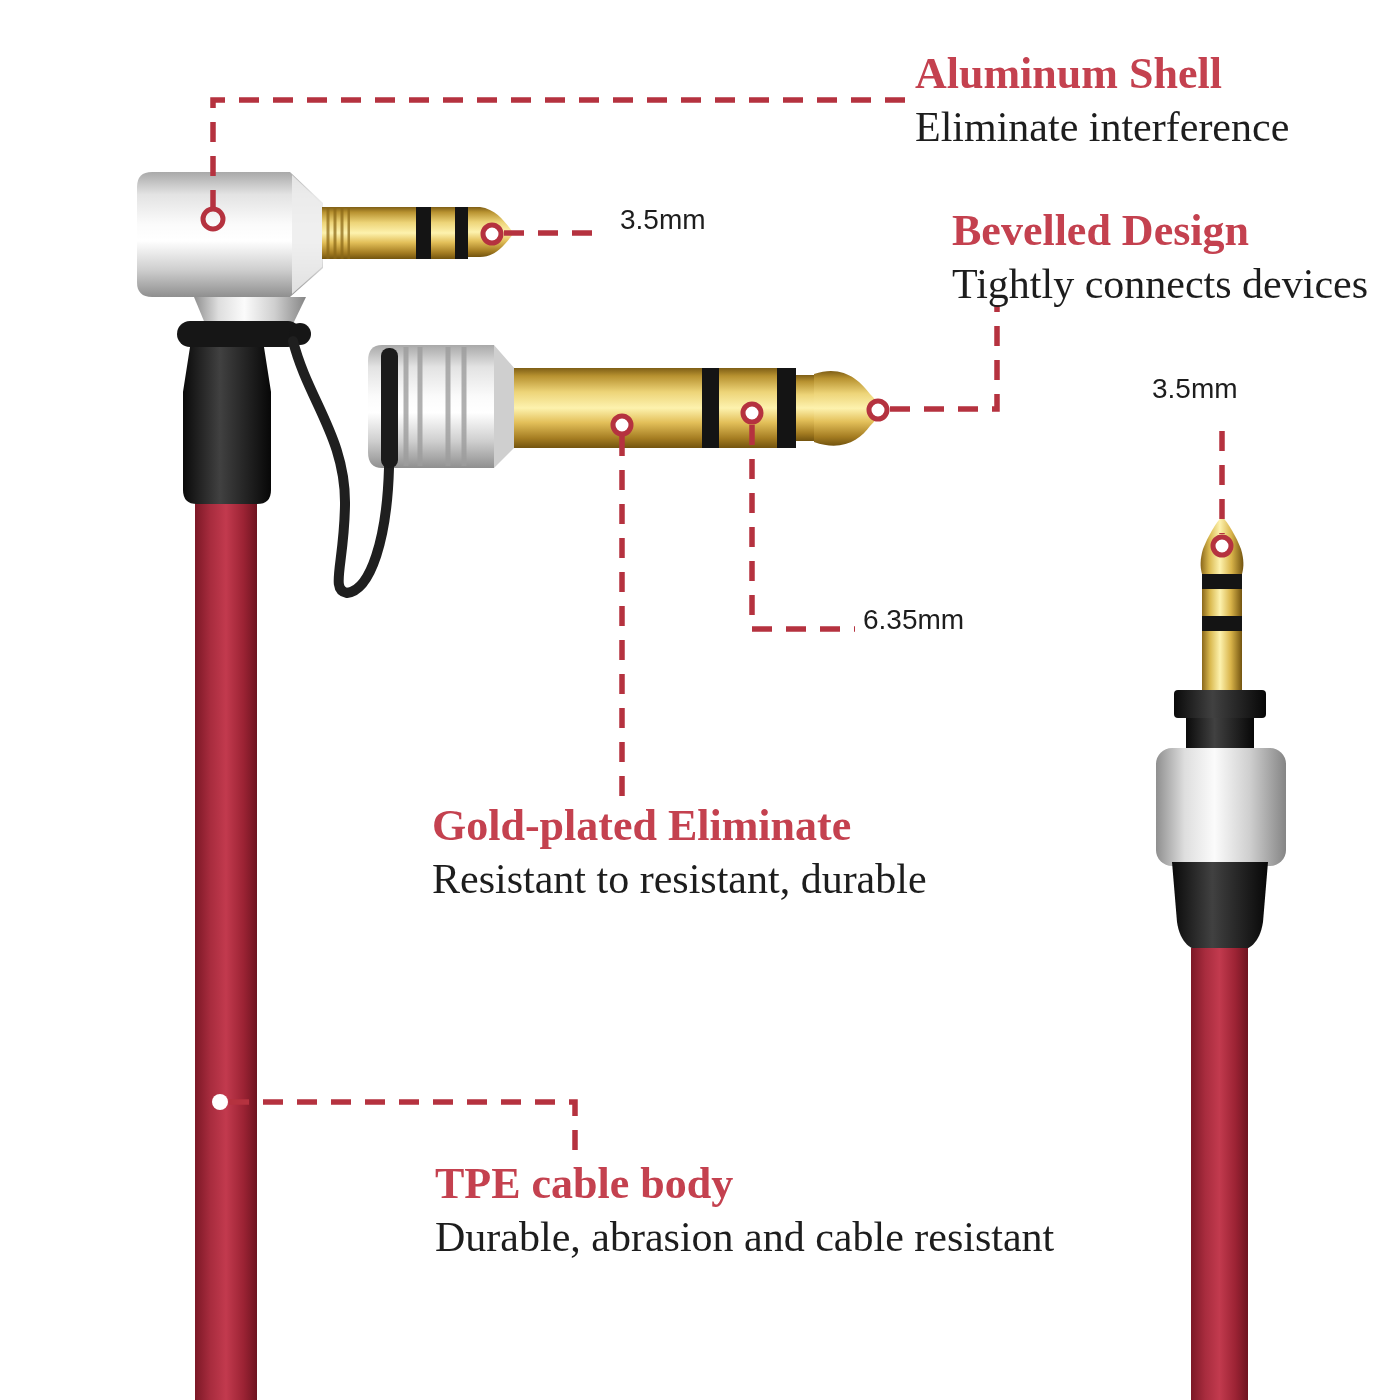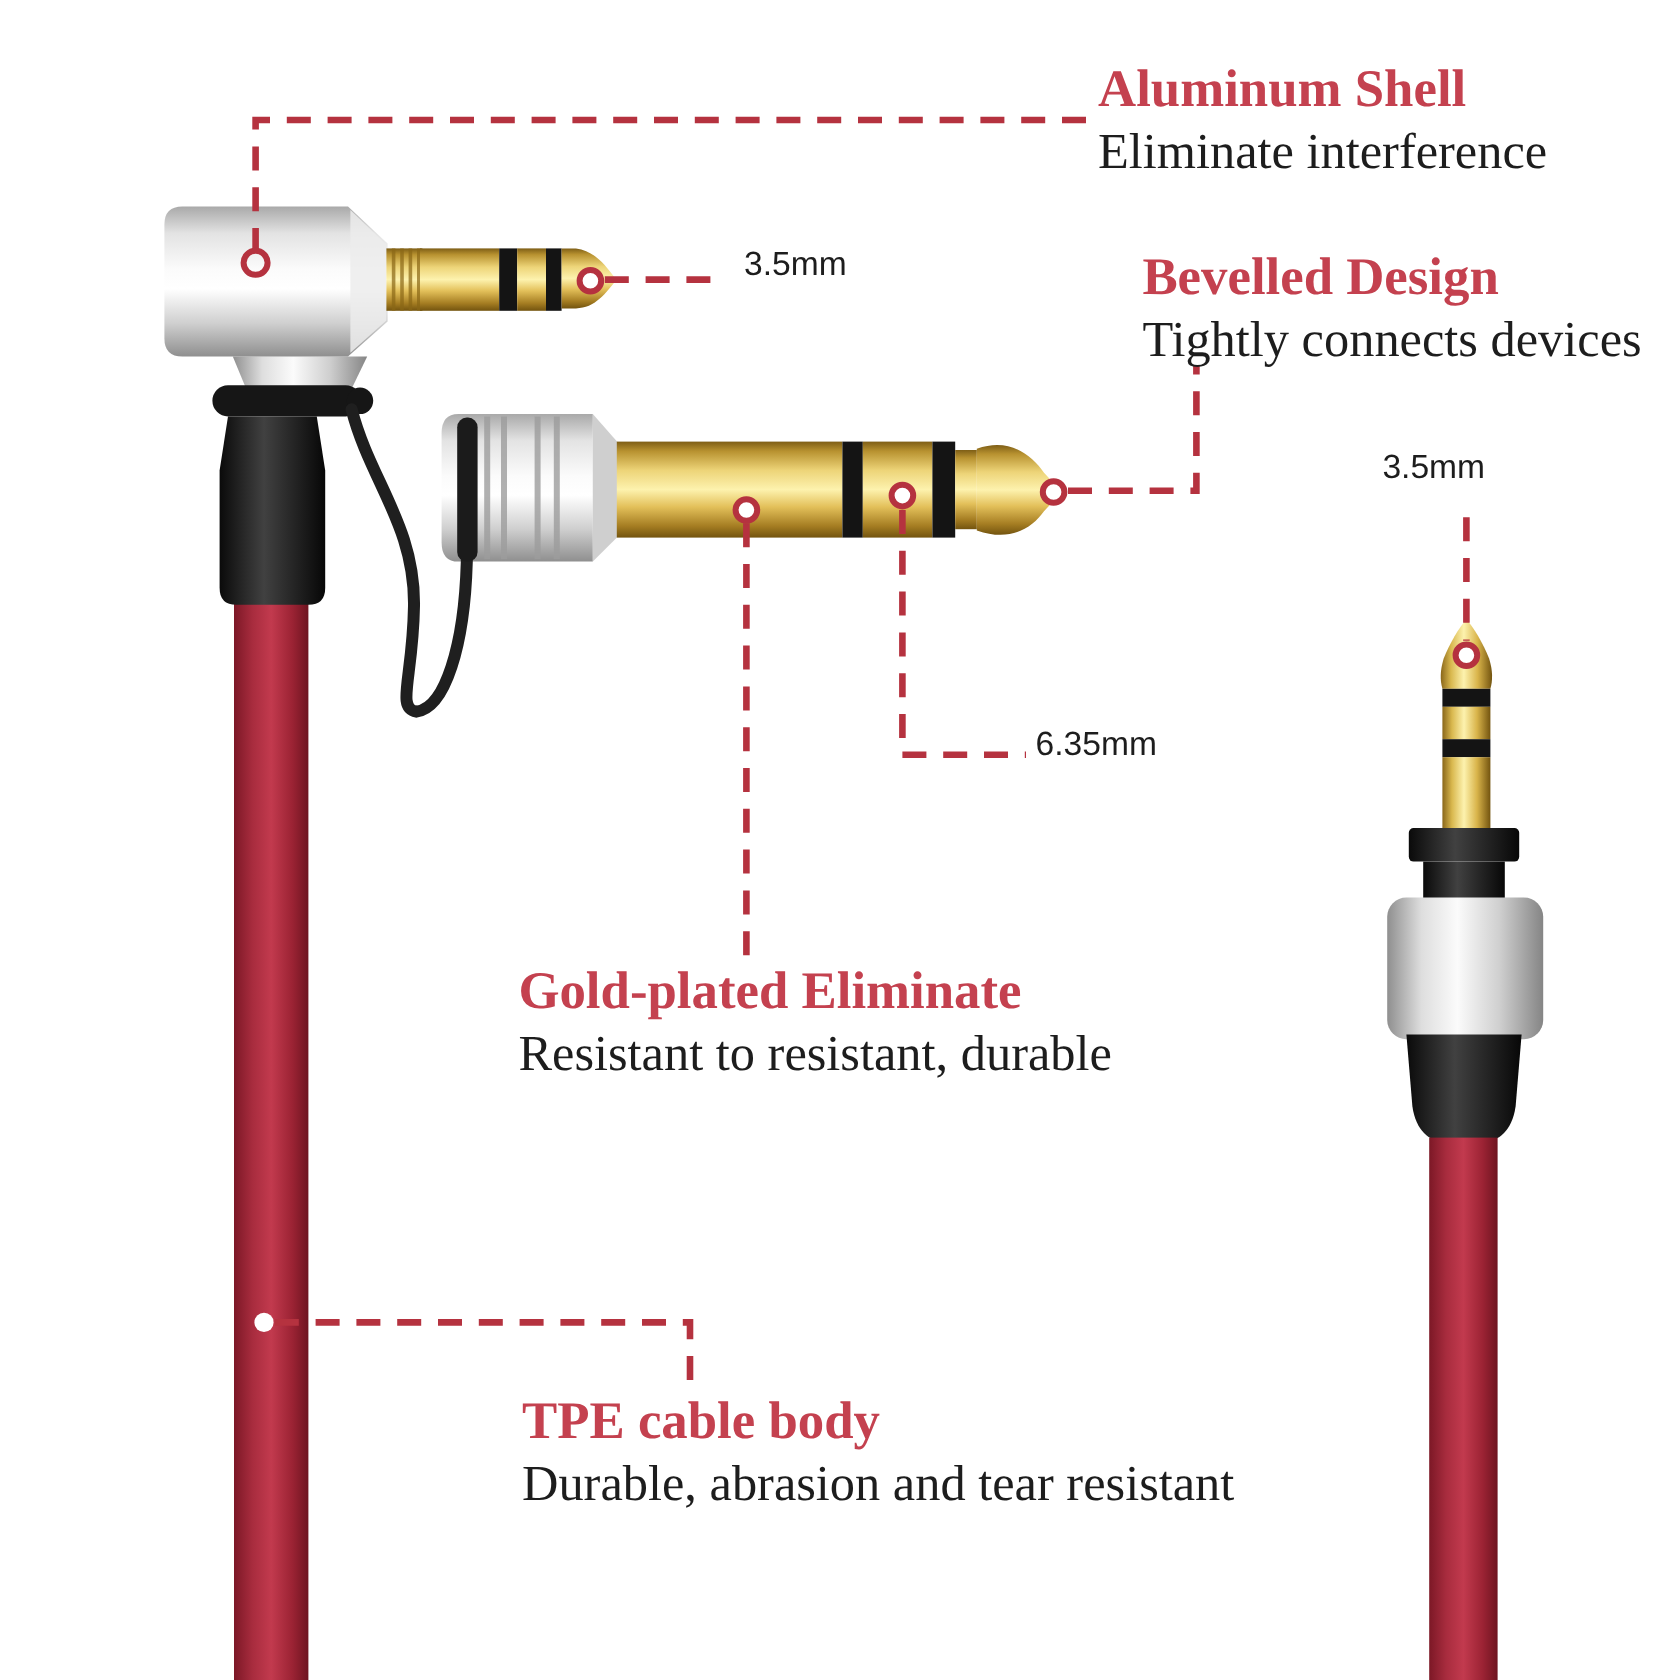--- a/index.html
+++ b/index.html
@@ -167,20 +167,20 @@
     <div class="sub">Tightly connects devices</div>
   </div>
 
   <div class="anno anno-gold">
     <div class="title">Gold-plated Eliminate</div>
     <div class="sub">Resistant to resistant, durable</div>
   </div>
 
   <div class="anno anno-tpe">
     <div class="title">TPE cable body</div>
-    <div class="sub">Durable, abrasion and tear resistant</div>
+    <div class="sub">Durable, abrasion and cable resistant</div>
   </div>
 
   <div class="meas meas-35-left">3.5mm</div>
   <div class="meas meas-35-right">3.5mm</div>
   <div class="meas meas-635">6.35mm</div>
 
 </div>
 
 </body></html>

